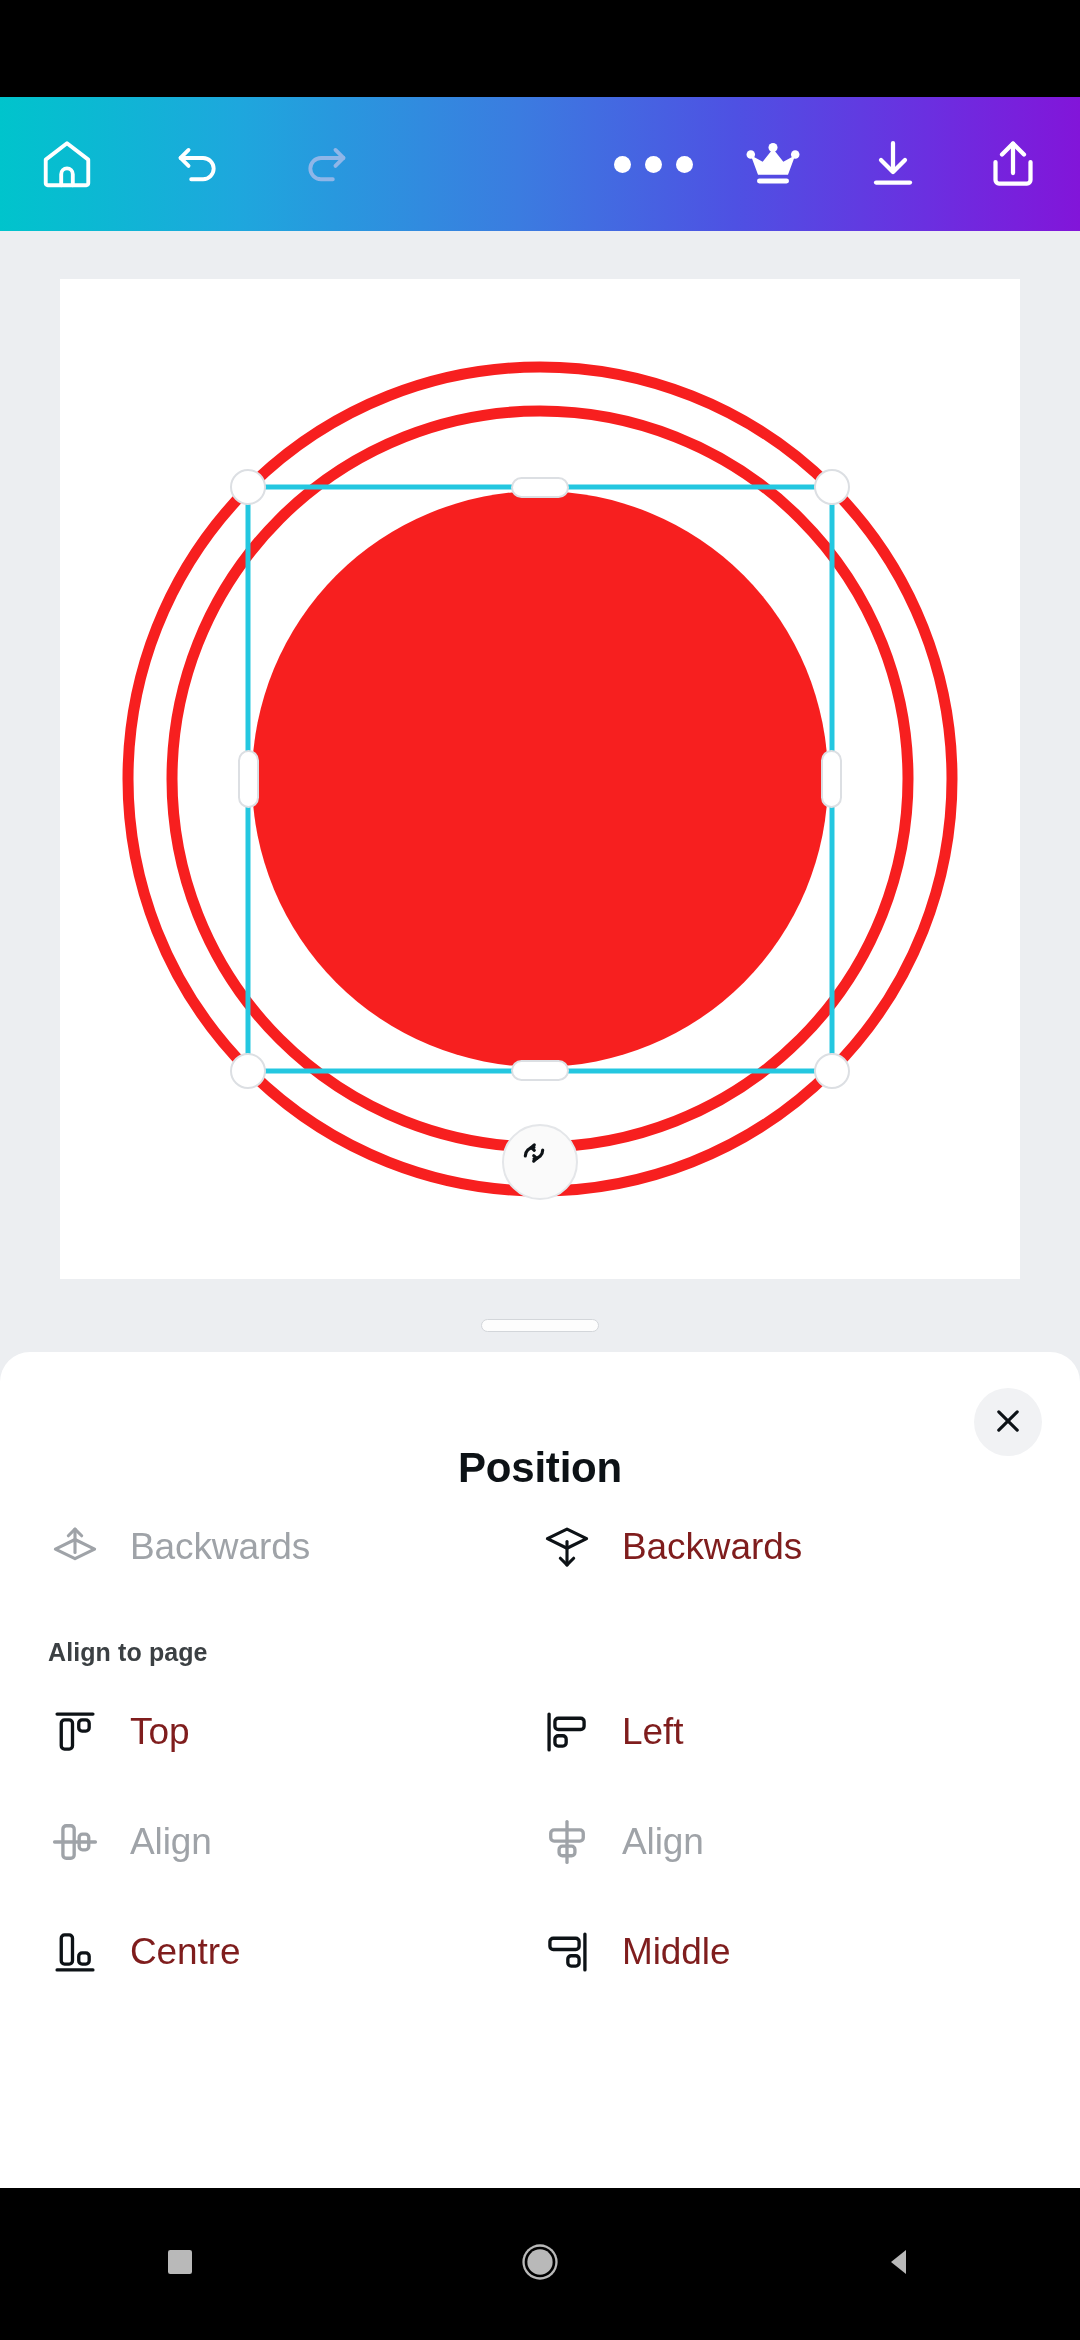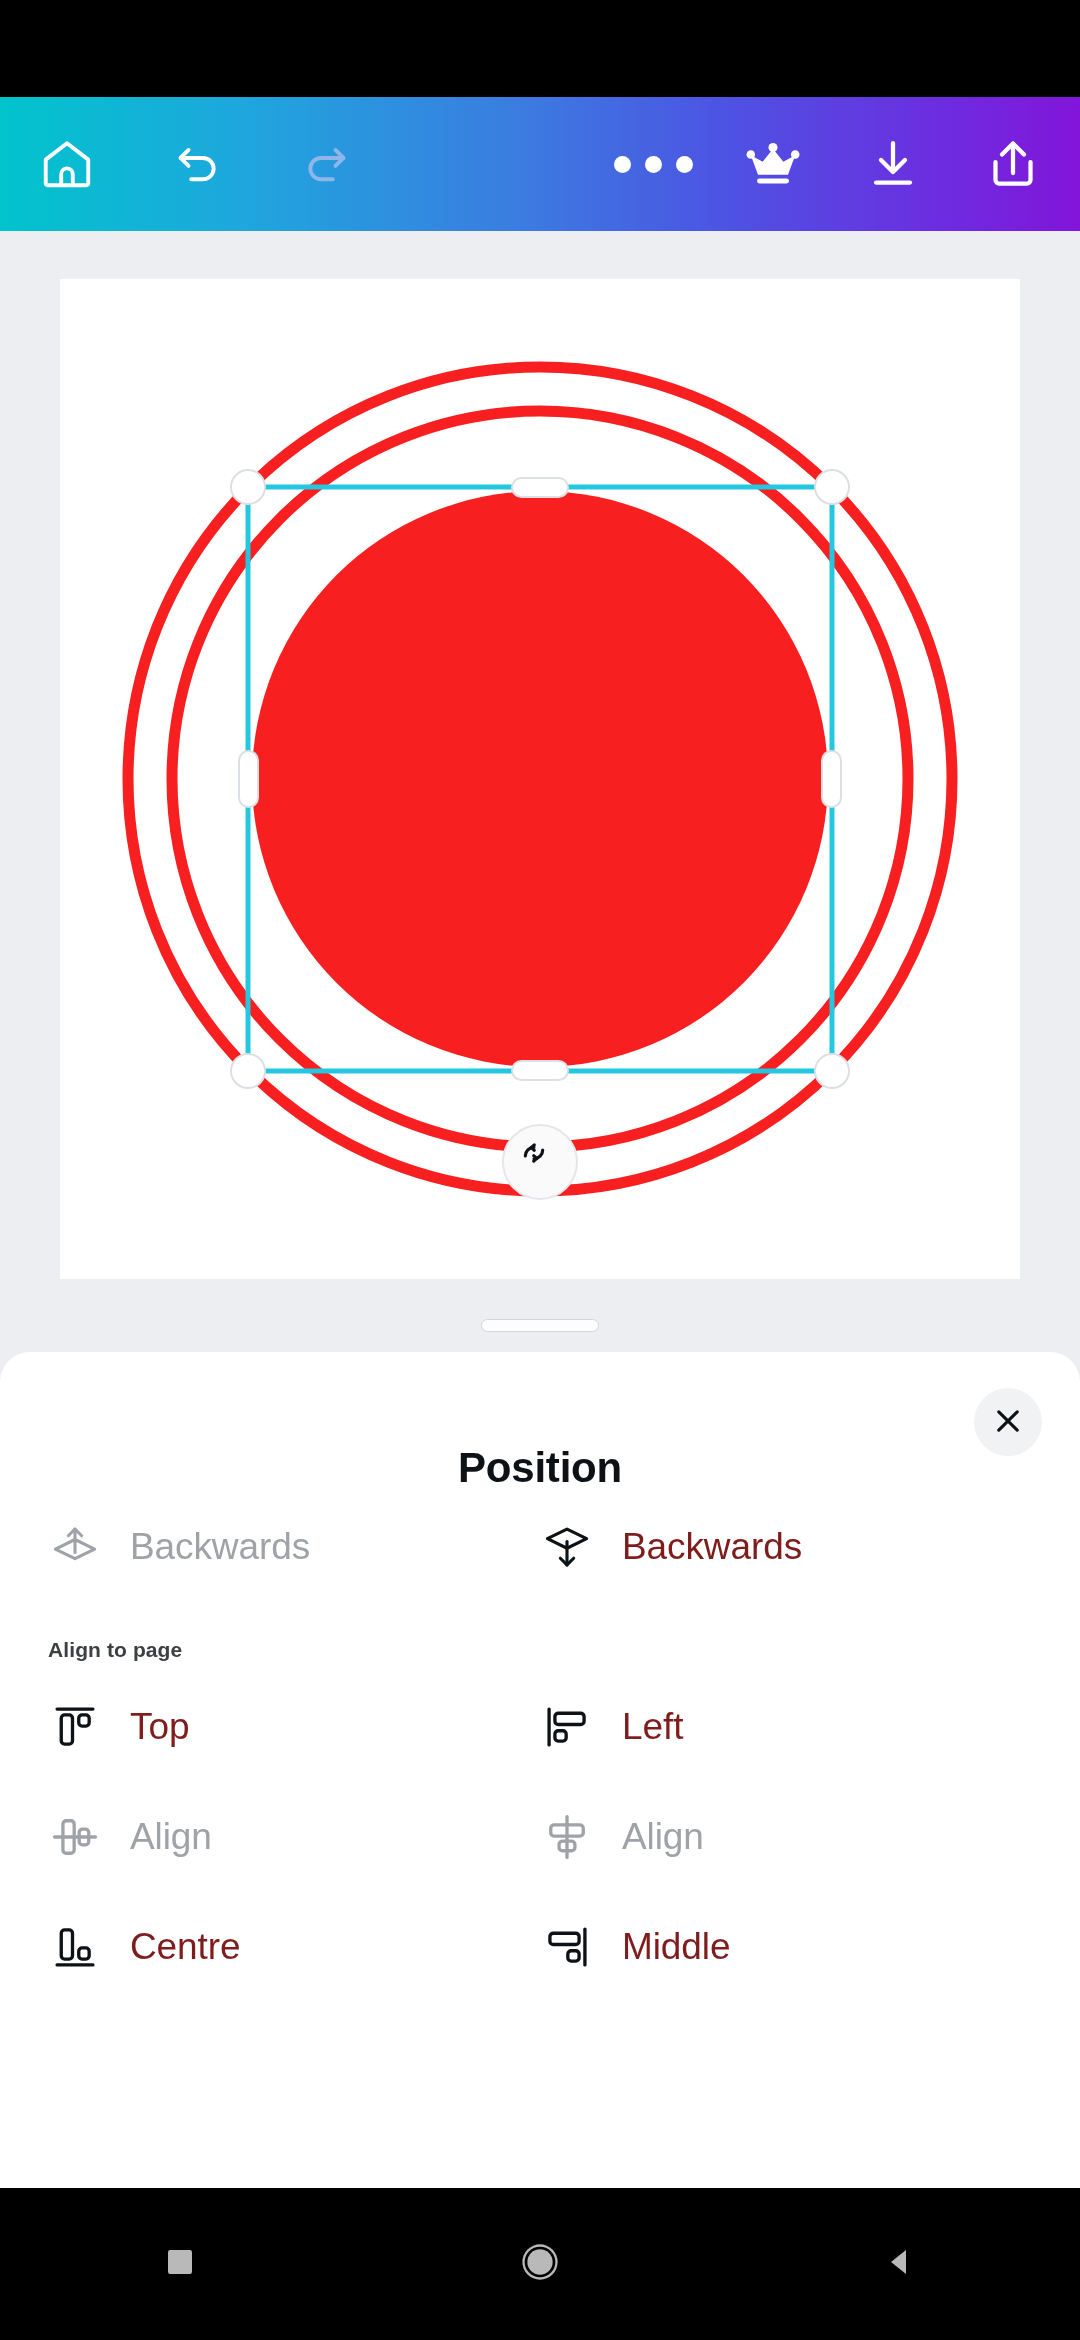--- a/index.html
+++ b/index.html
@@ -84,21 +84,21 @@
     gap:28px;
     cursor:pointer;
   }
   .cell .ico{ width:54px; height:54px; flex:0 0 54px; display:flex; align-items:center; justify-content:center; }
   .cell .lbl{ font-size:37px; color:#7f1d1d; letter-spacing:-0.1px; }
   .cell.disabled .lbl{ color:#9fa3a8; }
   .cell.disabled svg *{ stroke:#9fa3a8 !important; fill:none !important; }
 
   .section-title{
     padding:36px 48px 10px 48px;
-    font-size:21px; font-weight:bold; color:#3b4043; letter-spacing:0.1px;
+    font-size:25px; font-weight:bold; color:#3b4043; letter-spacing:0.1px;
   }
 
   
   .navbar{
     position:absolute; left:0; bottom:0; width:1080px; height:152px;
     background:#000; display:flex; align-items:center; justify-content:space-around;
   }
   .navbtn{ width:150px; height:152px; display:flex; align-items:center; justify-content:center; cursor:pointer; }
 </style>
 </head>

